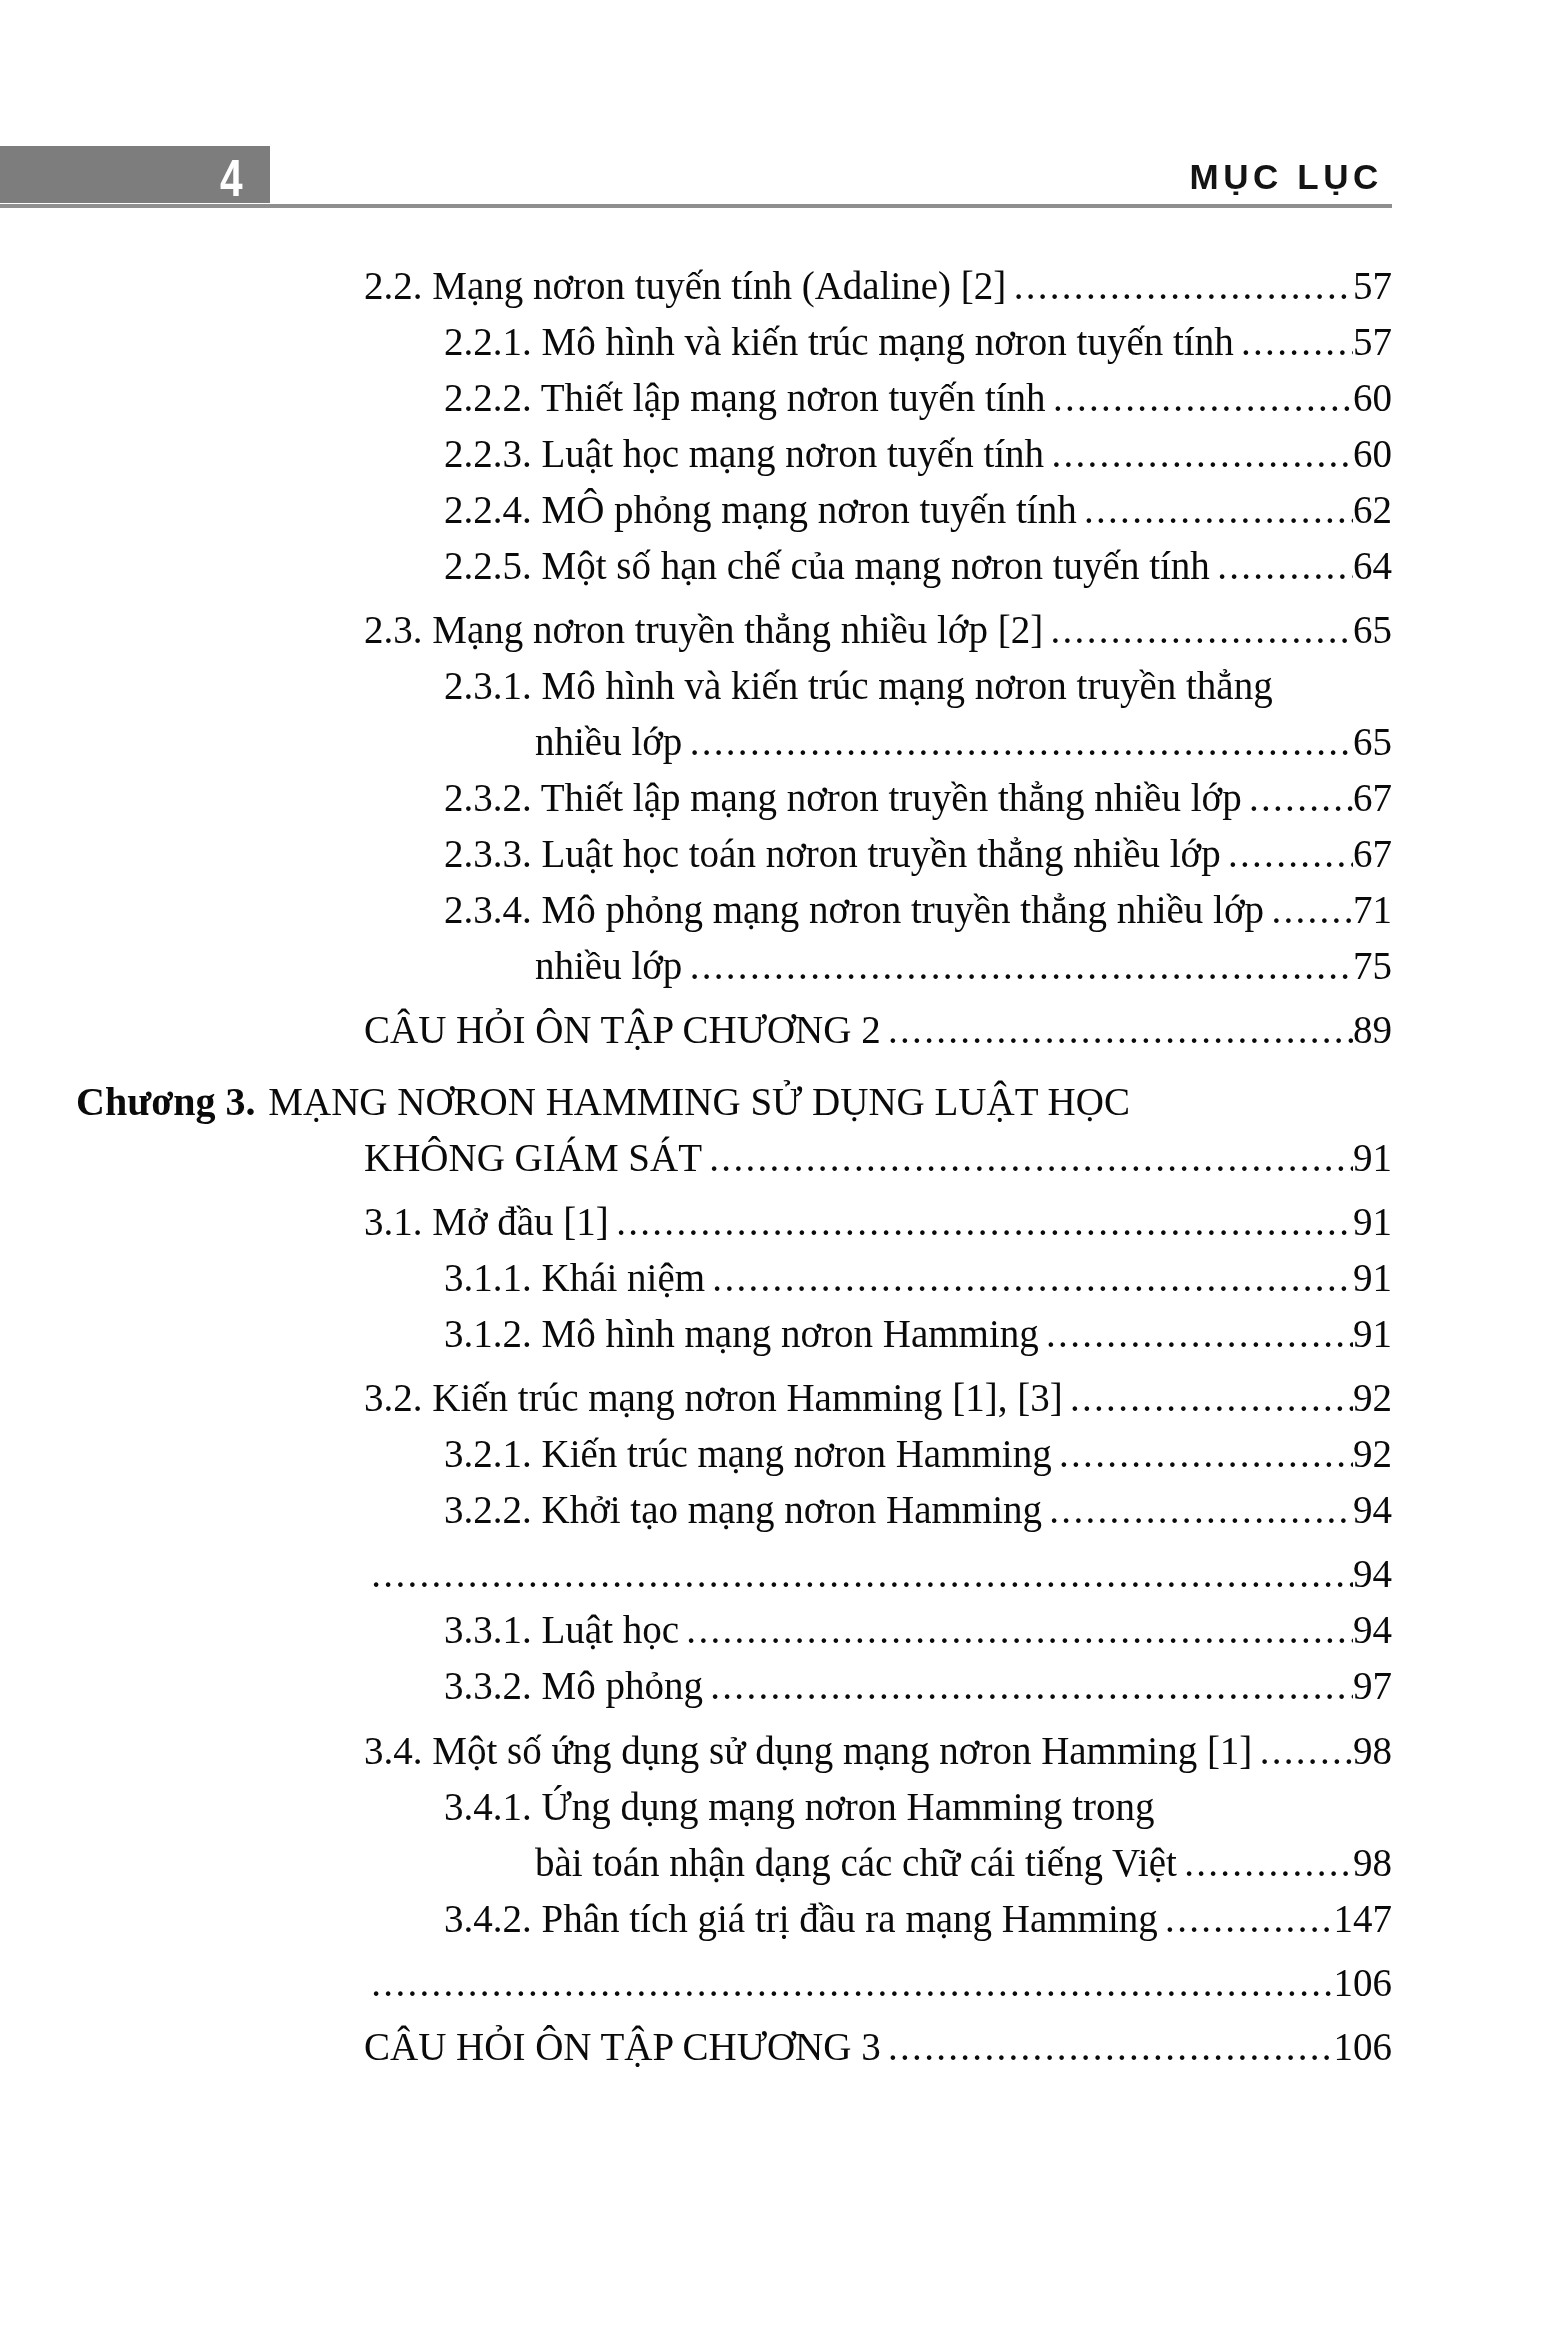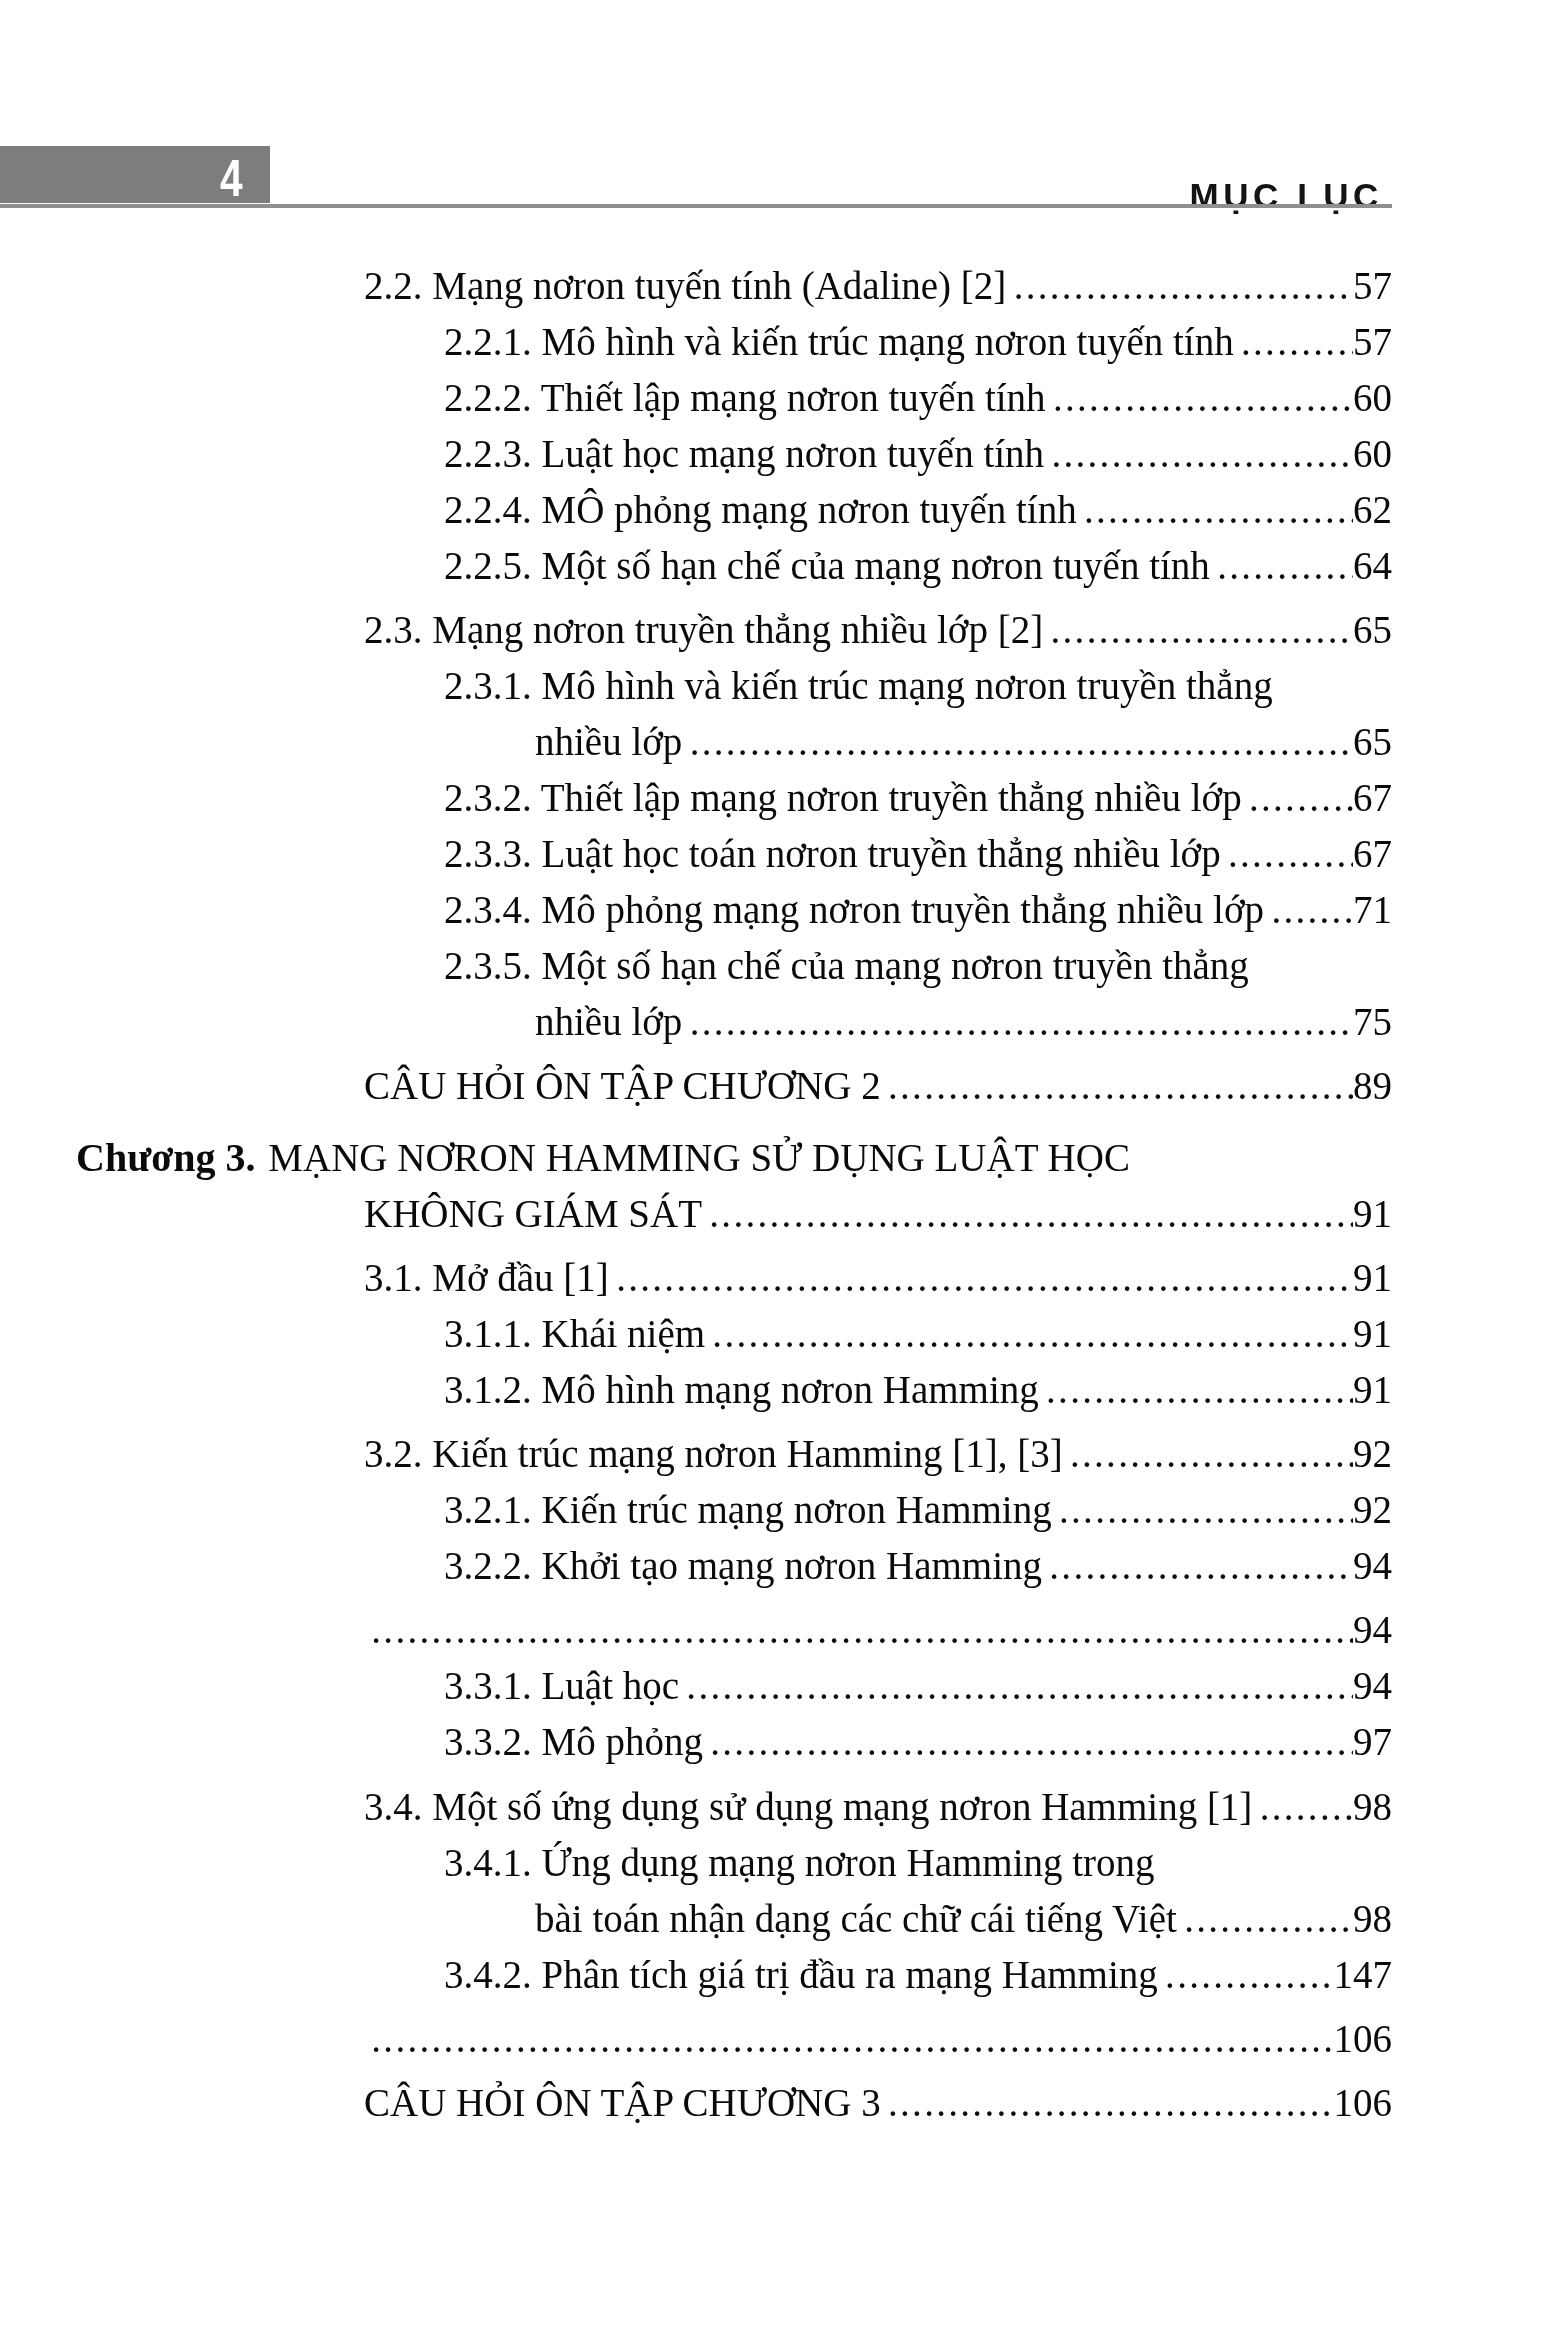--- a/index.html
+++ b/index.html
@@ -22,21 +22,21 @@
     font-weight:bold;color:#ffffff;
     font-size:52px;line-height:57px;
     padding-right:35px;
     transform:scaleX(0.78) translateY(3.7px);
     transform-origin:right center;
   }
   .header-title{
     position:absolute;top:157px;right:179px;
     font-family:"Liberation Sans","DejaVu Sans",sans-serif;
     font-weight:bold;font-size:35px;letter-spacing:4.6px;
-    color:#141414;white-space:nowrap;margin-top:19px;
+    color:#141414;white-space:nowrap;
   }
   .header-rule{
     position:absolute;left:0;top:204px;
     width:1392px;height:3.7px;
   }
   
   .toc{
     position:absolute;left:0;top:258px;width:1392px;
   }
   .row{
@@ -123,23 +123,20 @@
     <div class="row lv2">
       <span class="text">2.3.3. Luật học toán nơron truyền thẳng nhiều lớp</span>
       <span class="dots"></span>
       <span class="pageno">67</span>
     </div>
     <div class="row lv2">
       <span class="text">2.3.4. Mô phỏng mạng nơron truyền thẳng nhiều lớp</span>
       <span class="dots"></span>
       <span class="pageno">71</span>
     </div>
-    <div class="row lv2">
-      <span class="text">2.3.5. Một số hạn chế của mạng nơron truyền thẳng</span>
-    </div>
     <div class="row lv3">
       <span class="text">nhiều lớp</span>
       <span class="dots"></span>
       <span class="pageno">75</span>
     </div>
     <div class="row lv1 g">
       <span class="text">CÂU HỎI ÔN TẬP CHƯƠNG 2</span>
       <span class="dots"></span>
       <span class="pageno">89</span>
     </div>

